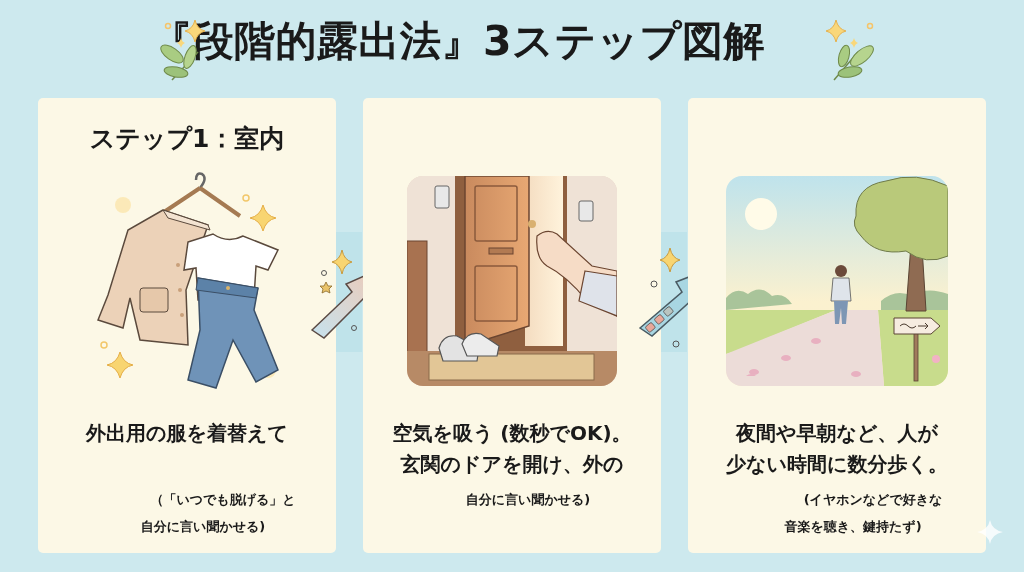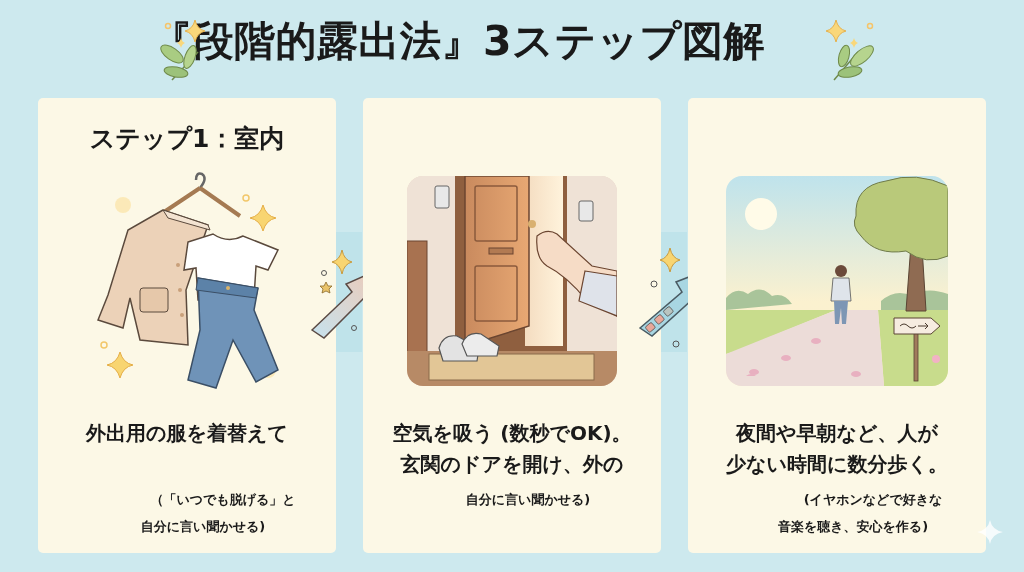--- a/index.html
+++ b/index.html
@@ -217,19 +217,19 @@
     <path d="M168 142 L205 142 L214 150 L205 158 L168 158Z" fill="#f6ece0" stroke="#5a4534" stroke-width="1"></path>
     <path d="M174 150 q4 -4 8 0 t8 0 M192 150 h10 m-3 -3 l3 3 -3 3" fill="none" stroke="#4a3a2e" stroke-width="1"></path>
     <circle cx="210" cy="183" r="4" fill="#f2b2c4"></circle>
   </svg>
   <div class="card-main">
     <span style="display:block">夜間や早朝など、人が</span>
     <span style="display:block">少ない時間に数分歩く。</span>
   </div>
   <div class="card-note">
     <span class="note-l1">(イヤホンなどで好きな</span>
-    <span class="note-l2">音楽を聴き、安心を作る)</span>
+    <span class="note-l2">音楽を聴き、鍵持たず)</span>
   </div>
 </div>
 
 <svg class="deco" style="left:975px;top:518px" width="30" height="28" viewBox="0 0 30 28">
   <path d="M15 2 Q17 12 28 14 Q17 16 15 26 Q13 16 2 14 Q13 12 15 2Z" fill="#ffffff" opacity="0.8"></path>
 </svg>
 
 </body></html>

